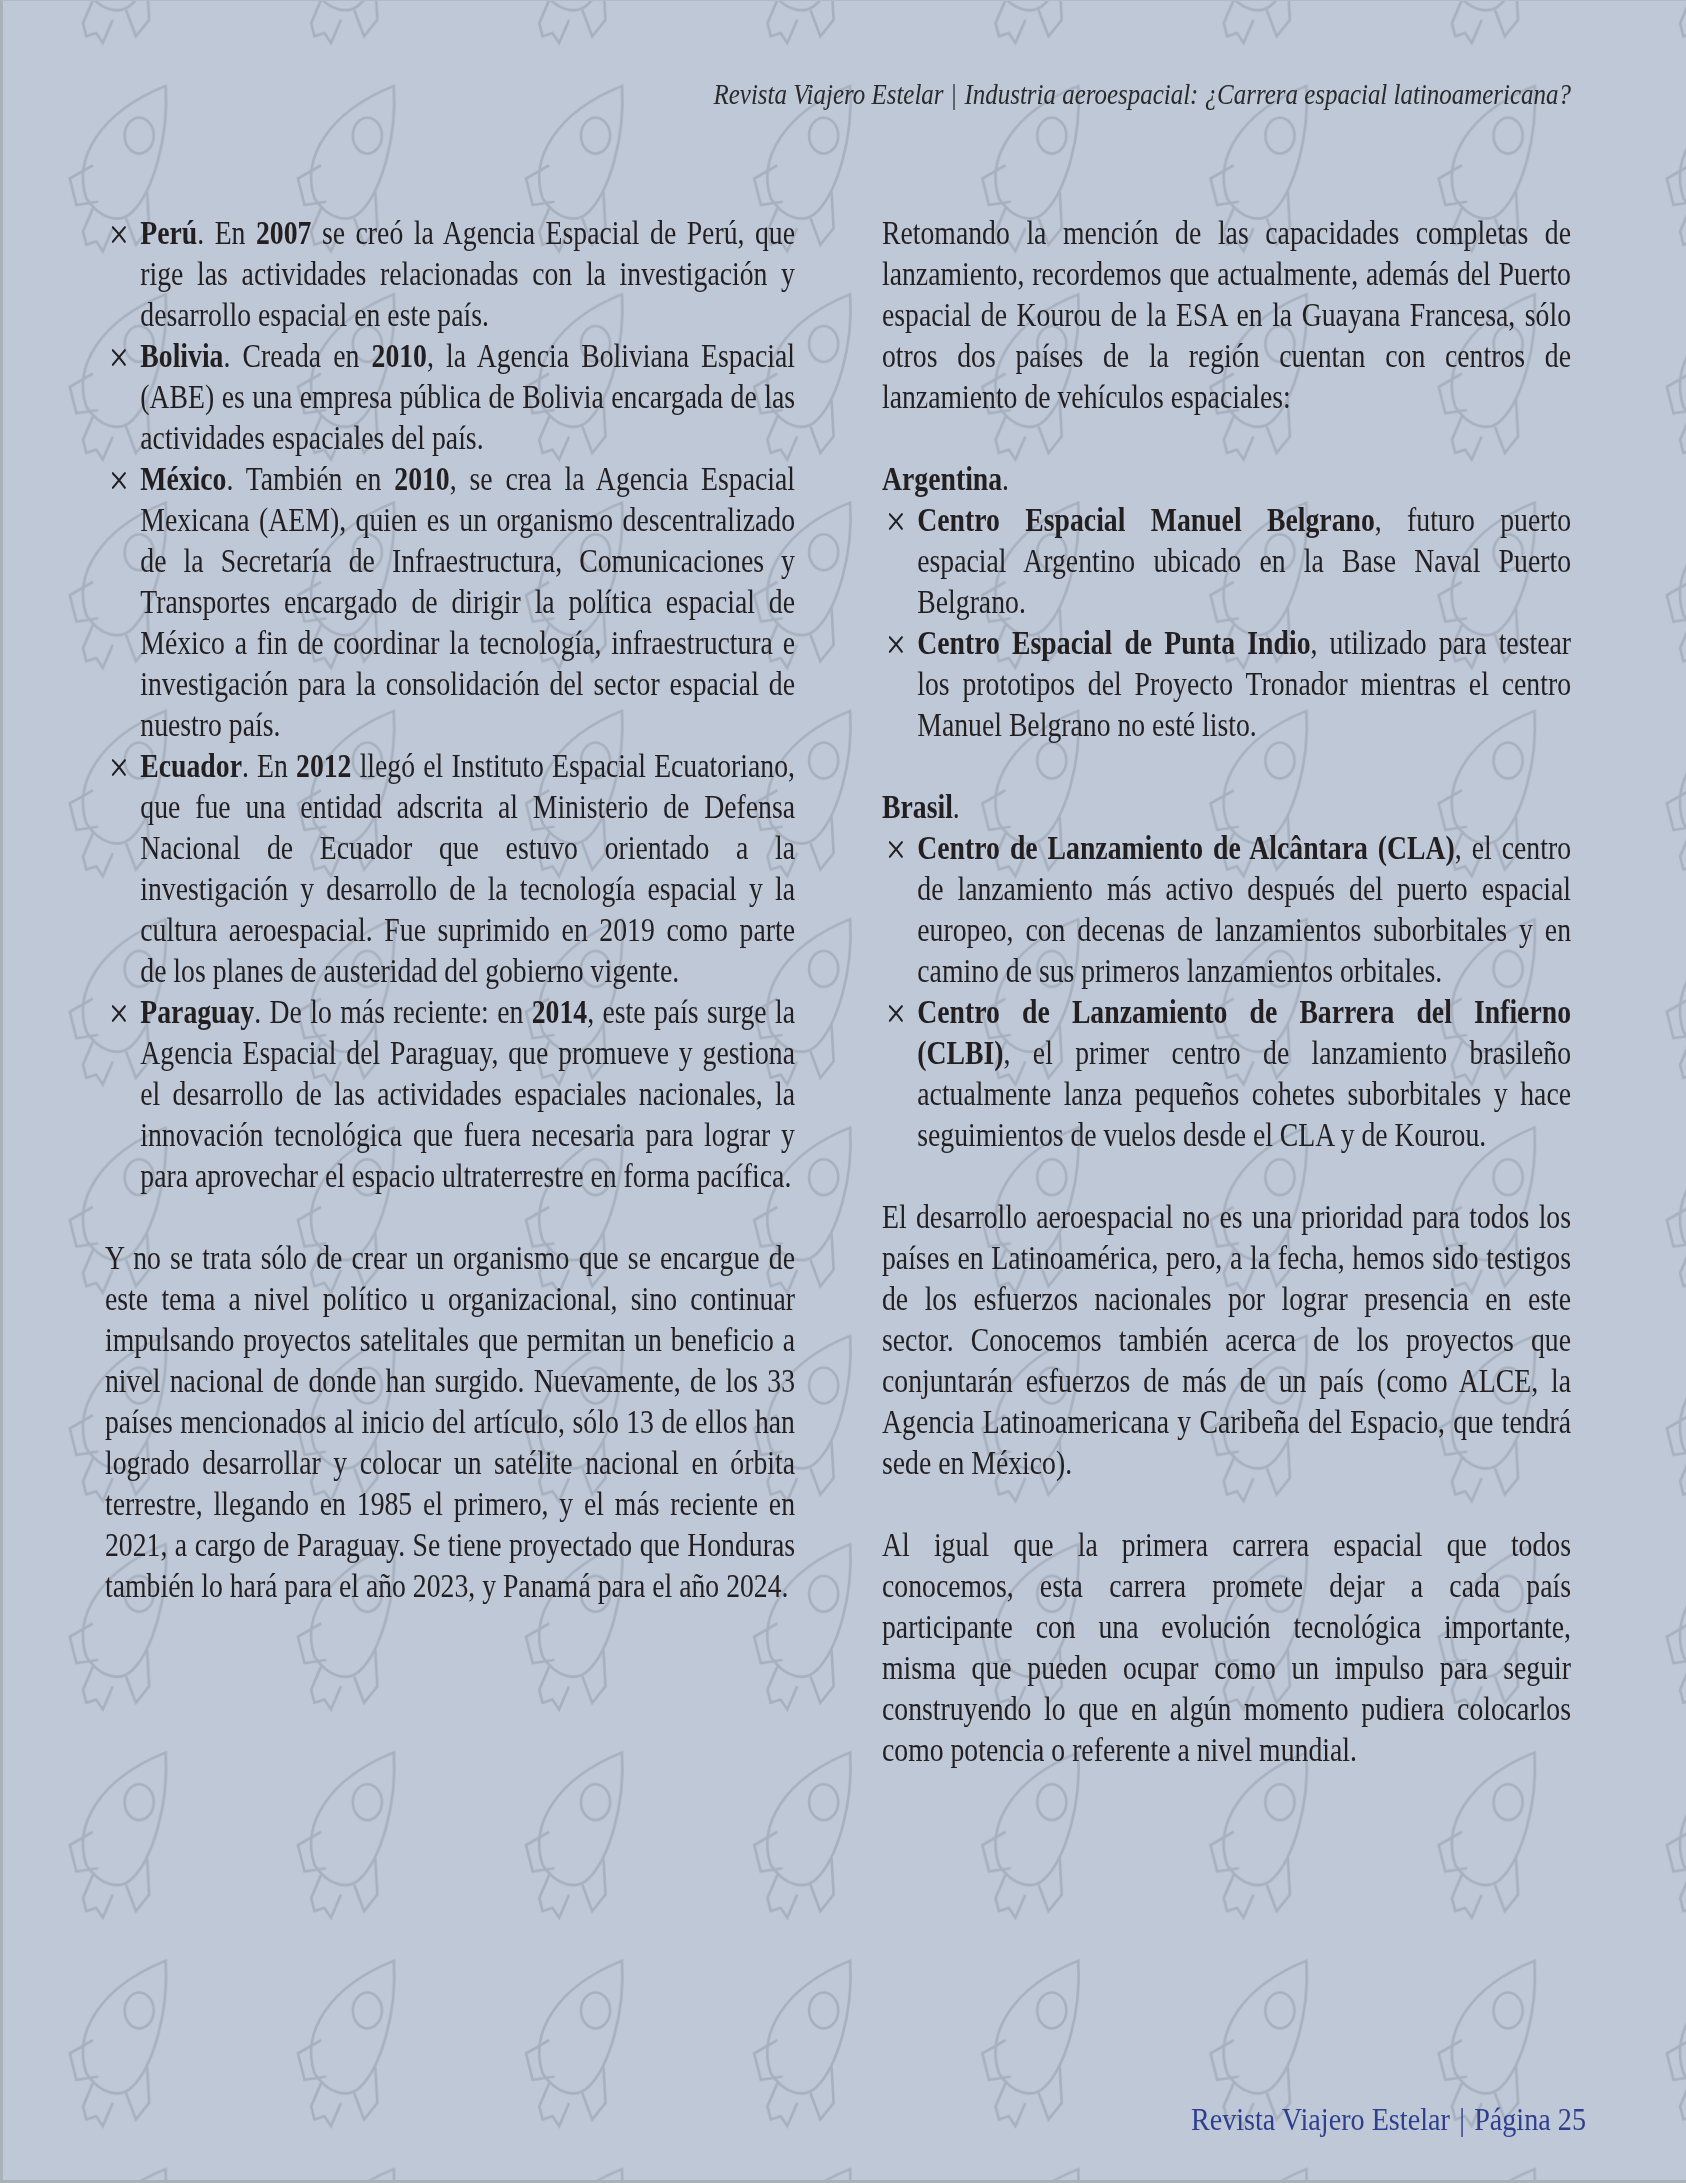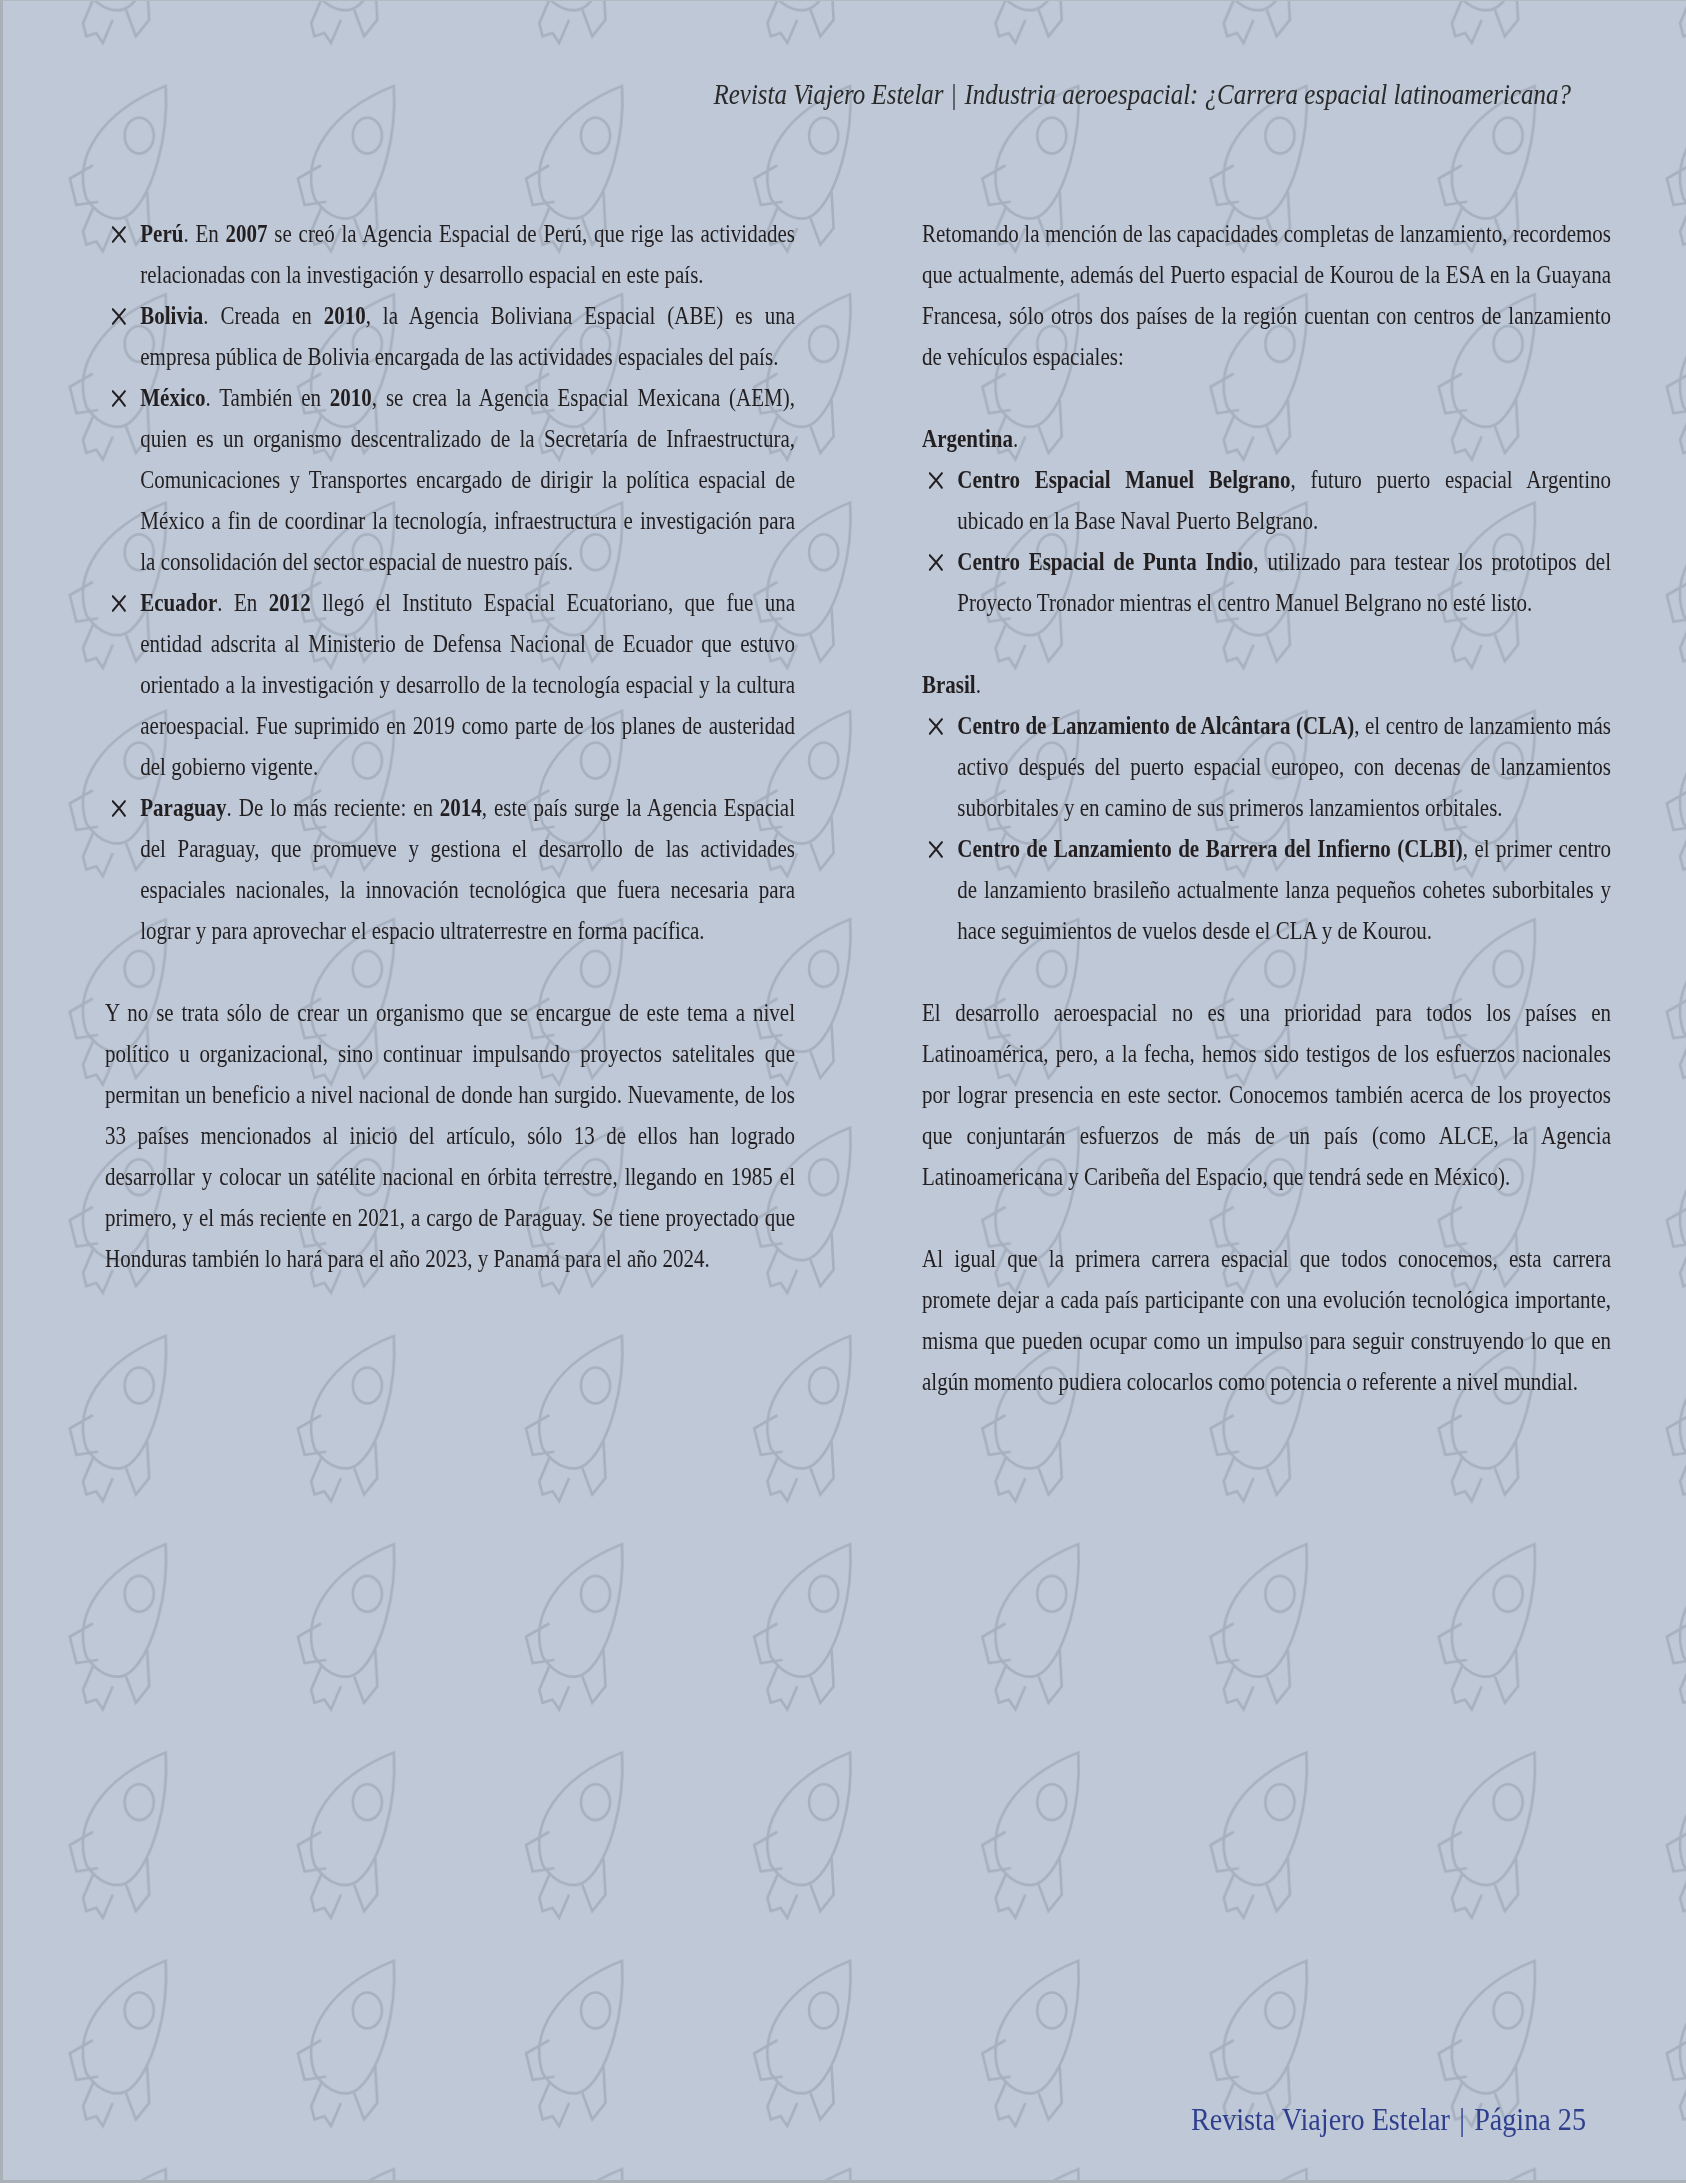--- a/index.html
+++ b/index.html
@@ -25,24 +25,24 @@
     white-space: nowrap;
     transform-origin: right center;
     transform: scaleX(0.86);
     z-index: 2;
   }
   .header .sep { margin: 0 9.3px; font-style: normal; }
   .col {
     position: absolute; top: 213px; z-index: 2;
   }
   .col-left  { left: 105px; width: 690px; }
-  .col-right { left: 922px; width: 689px; font-family: Liberation Serif, serif; }
+  .col-right { left: 882px; width: 689px; font-family: Liberation Serif, serif; }
   
   .txt {
-    font-size: 25px; line-height: 41px;
+    font-size: 33px; line-height: 41px;
     text-align: justify;
     text-align-last: left;
   }
   .squeeze {
     display: block;
     width: calc(100% / 0.84);
     transform: scaleX(0.84);
     transform-origin: left top;
   }
   .bullet-list { list-style: none; margin: 0; padding: 0; }

